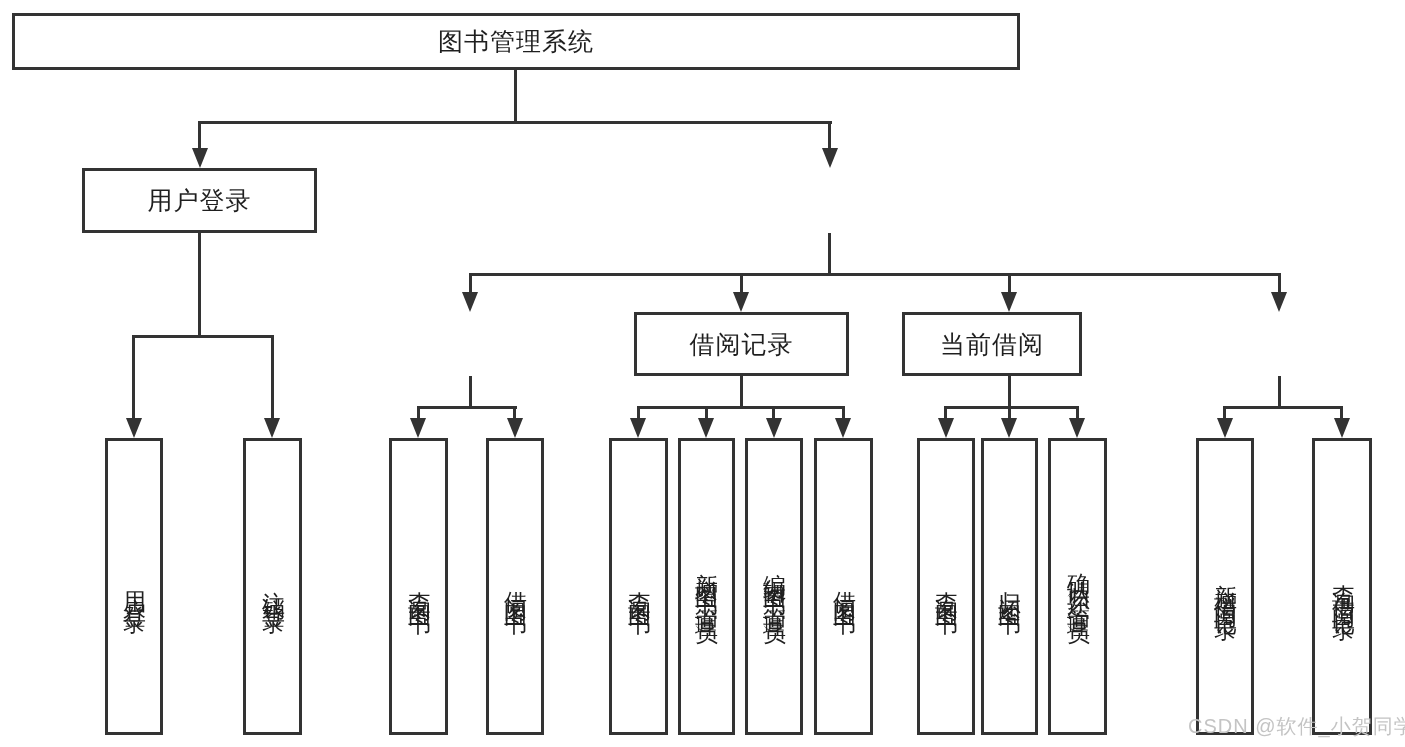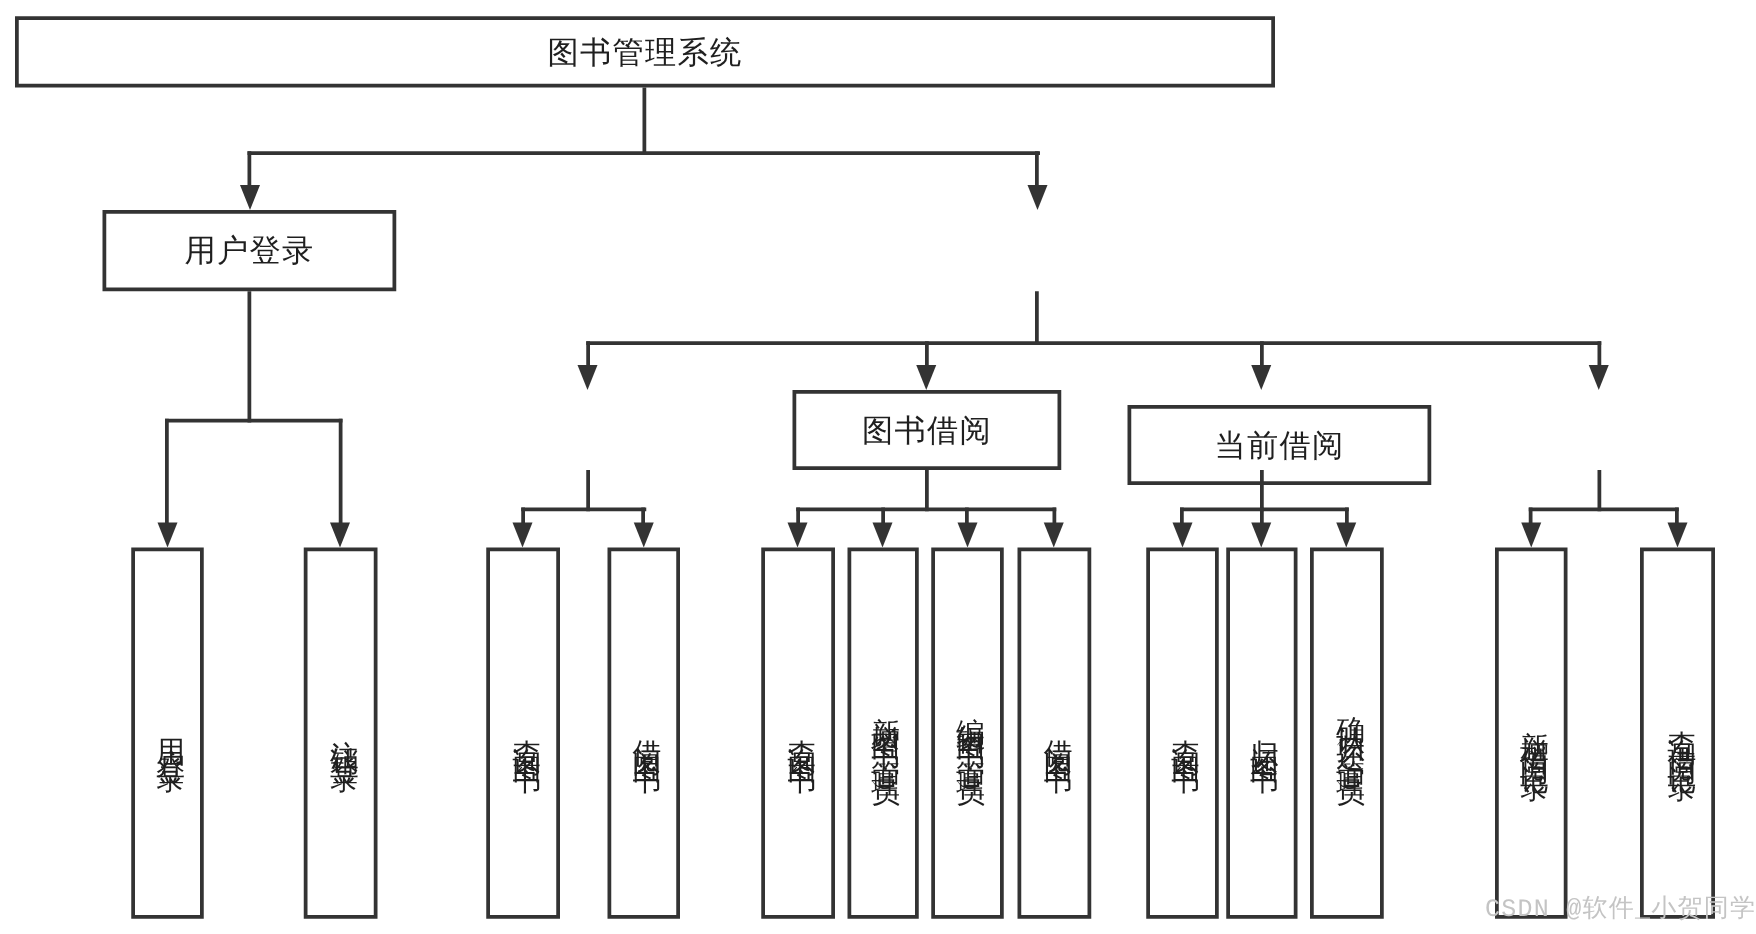--- a/index.html
+++ b/index.html
@@ -1,20 +1,20 @@
 <!DOCTYPE html>
 <html><head>
 <meta charset="utf-8">
 <style>
   html,body{margin:0;padding:0;background:#ffffff;}
   #canvas{
     position:relative;
     width:1405px;height:747px;
     background:#ffffff;
-    font-family:Liberation Mono, monospace;
+    font-family:Liberation Sans, sans-serif;
     color:#1f1f1f;
     overflow:hidden;
   }
   
   .node{
     position:absolute;
     background:#ffffff;
     border:3px solid #333333;
     box-sizing:border-box;
   }
@@ -79,22 +79,22 @@
   <div class="hline" style="left:469px;top:273px;width:812px"></div>
   <div class="vline" style="left:469px;top:273px;height:22px"></div>
   <div class="arrow" style="left:462px;top:292px"></div>
   <div class="vline" style="left:740px;top:273px;height:22px"></div>
   <div class="arrow" style="left:733px;top:292px"></div>
   <div class="vline" style="left:1008px;top:273px;height:22px"></div>
   <div class="arrow" style="left:1001px;top:292px"></div>
   <div class="vline" style="left:1278px;top:273px;height:22px"></div>
   <div class="arrow" style="left:1271px;top:292px"></div>
 
-  <div class="node h" style="left:634px;top:312px;width:215px;height:64px">图书借阅</div>
-  <div class="node h" style="left:902px;top:324px;width:243px;height:64px">当前借阅</div>
+  <div class="node h" style="left:634px;top:312px;width:215px;height:64px">借阅记录</div>
+  <div class="node h" style="left:902px;top:312px;width:180px;height:64px">当前借阅</div>
 
   <div class="vline" style="left:469px;top:376px;height:33px"></div>
   <div class="hline" style="left:417px;top:406px;width:100px"></div>
   <div class="vline" style="left:417px;top:406px;height:14px"></div>
   <div class="arrow" style="left:410px;top:418px"></div>
   <div class="vline" style="left:513px;top:406px;height:14px"></div>
   <div class="arrow" style="left:507px;top:418px"></div>
 
   <div class="vline" style="left:740px;top:376px;height:33px"></div>
   <div class="hline" style="left:637px;top:406px;width:208px"></div>

